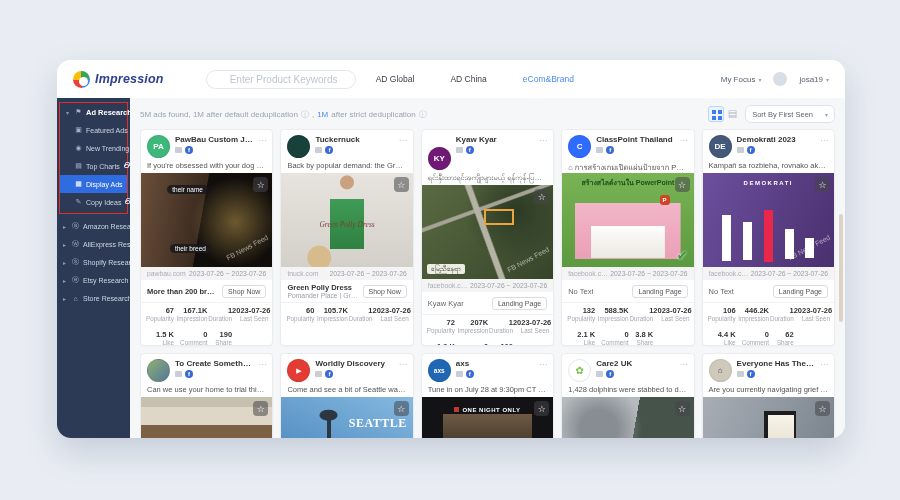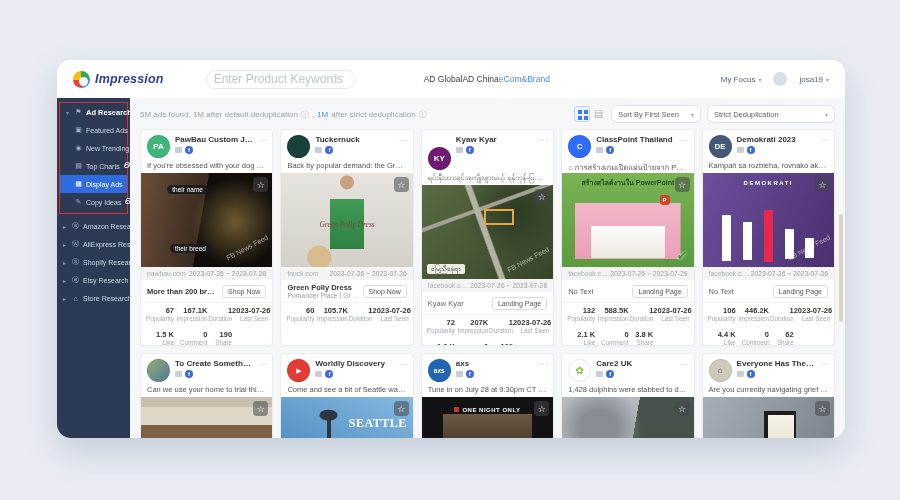--- a/index.html
+++ b/index.html
@@ -8,23 +8,23 @@
           box-shadow:0 14px 34px rgba(40,60,100,.18);overflow:hidden;}
   
   .navbar{height:38px;display:flex;align-items:center;padding:0 16px;background:#fff;position:relative;z-index:3;}
   .logo{display:flex;align-items:center;gap:5px;}
   .logo-mark{width:17px;height:17px;border-radius:50%;
     background:conic-gradient(#35a853 0 25%,#4285f4 25% 50%,#ea4335 50% 75%,#fbbc05 75% 100%);position:relative;}
   .logo-mark::after{content:"";position:absolute;left:6px;top:6px;width:9px;height:9px;border-radius:50%;background:#fff;}
   .logo-text{font-size:12.5px;font-weight:800;font-style:italic;color:#2d3f94;letter-spacing:.2px;}
   .search{margin-left:42px;display:flex;align-items:center;width:150px;height:19px;border:1px solid #e3e6ec;
           border-radius:10px;padding:0 7px;background:#fff;}
-  .search input{border:none;outline:none;flex:1;font-size:12px;color:#666;background:transparent;}
+  .search input{border:none;outline:none;flex:1;font-size:10px;color:#666;background:transparent;margin-left:16px;}
   .search input::placeholder{color:#bfc5cf;}
-  .nav-links{display:flex;margin-left:68px;}
+  .nav-links{display:flex;gap:36px;margin-left:20px;}
   .nav-link{font-size:8.5px;color:#3a3f47;cursor:pointer;}
   .nav-link.active{color:#4a8cf7;}
   .nav-right{margin-left:auto;display:flex;align-items:center;gap:12px;}
   .nav-right .item{font-size:8px;color:#5a6270;display:flex;align-items:center;gap:3px;}
   .caret{font-size:6px;color:#9aa3b0;}
   .user-avatar{width:14px;height:14px;border-radius:50%;background:#d8dde6;display:inline-block;}
   
   .body{display:flex;height:340px;}
   .sidebar{width:73px;background:#2c3a55;color:#dfe5f0;padding-top:3px;flex-shrink:0;position:relative;}
   .sb-group{border:1px solid #e0302c;margin:1px 2px 3px 2px;padding-bottom:2px;}
@@ -256,24 +256,20 @@
         </div>
         <div class="controls">
           <div class="view-toggle">
             <span class="grid-ic"></span>
             <span class="list-ic">▤</span>
           </div>
           <div class="dd">
             <span>Sort By First Seen</span>
             <span class="caret">▾</span>
           </div>
-          <div class="dd wide">
-            <span>Strict Deduplication</span>
-            <span class="caret">▾</span>
-          </div>
         </div>
       </div>
 
       <div class="cards">
 
         <div class="c">
           <div class="ch">
             <span class="av" style="background: rgb(61, 184, 122); color: rgb(255, 255, 255);">PA</span>
             <div class="col">
                 <div class="nm">PawBau Custom Jewelry</div>

